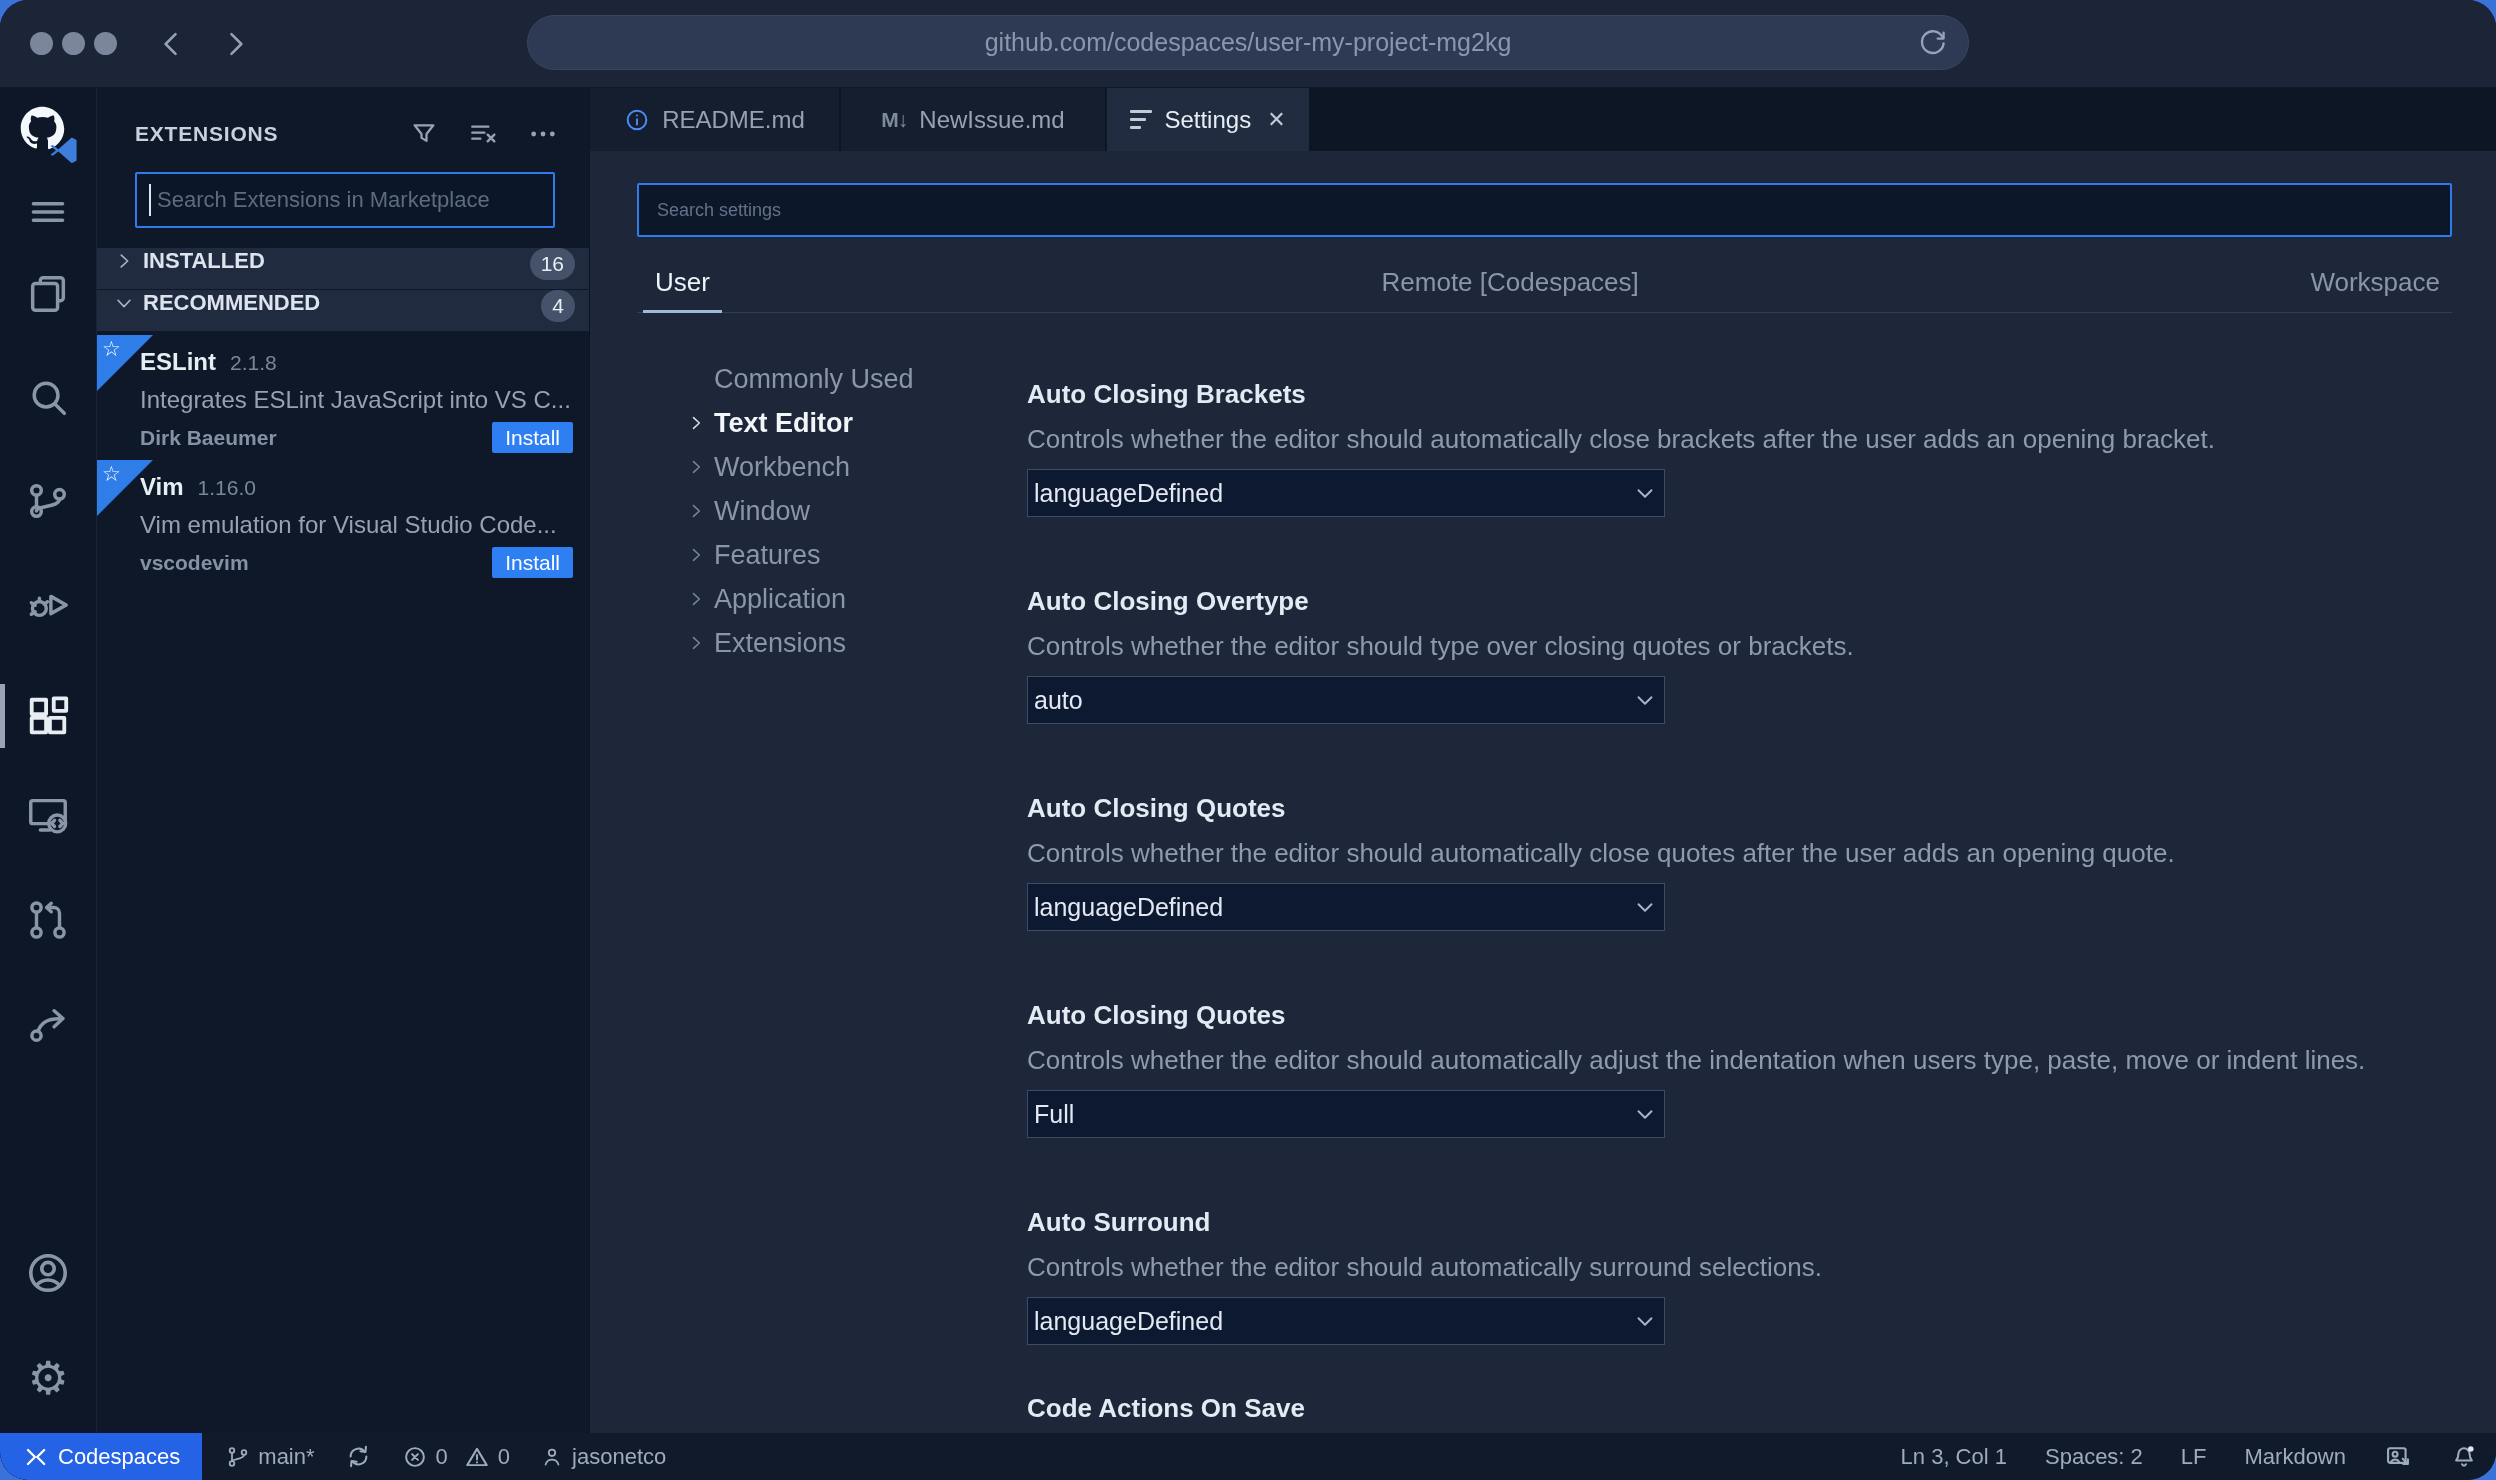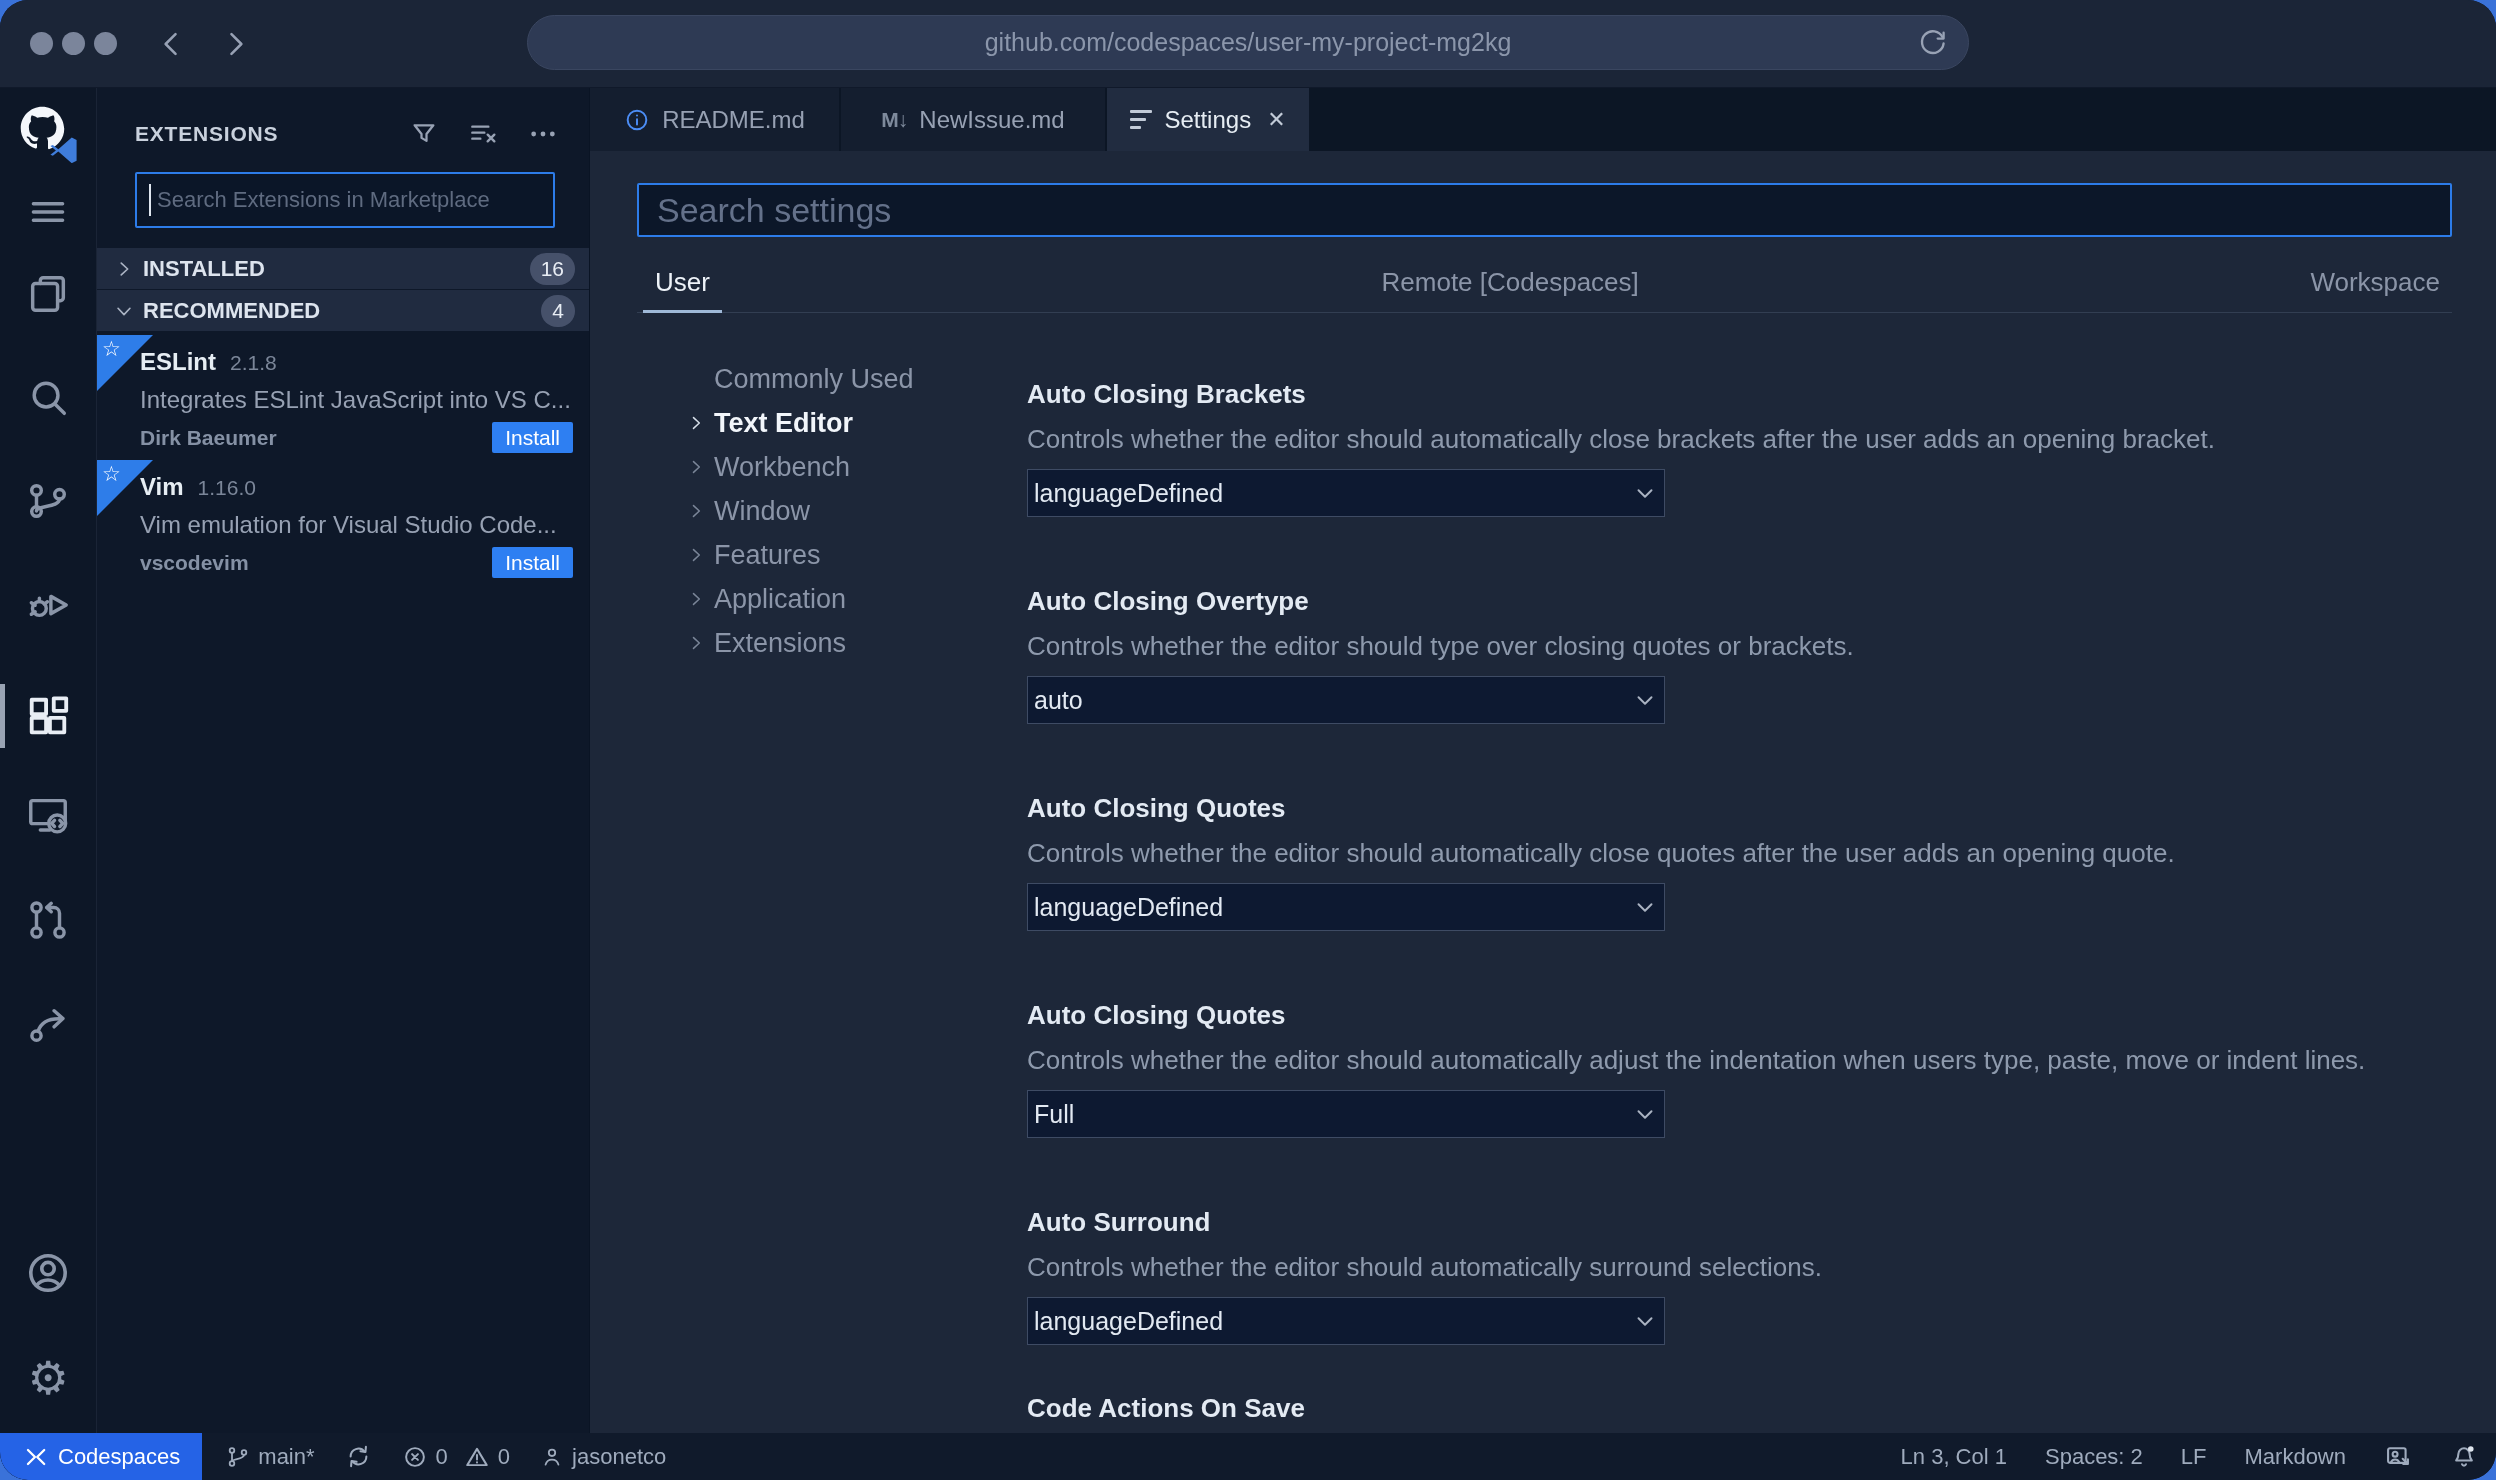--- a/index.html
+++ b/index.html
@@ -72,21 +72,21 @@
     width:100%; height:56px; background:#0b1628;
     border:2px solid #2d7ce9; border-radius:2px;
     color:#dfe6f0; font-size:22px; padding:0 14px 0 20px; outline:none;
     font-family:inherit;
   }
   .ext-search::placeholder { color:#5f6b80; }
   .caret { position:absolute; left:14px; top:12px; width:2px; height:32px; background:#dfe6f0; }
 
   .sections { margin-top:20px; }
   .section-row {
-    height:41px; background:#202b40; display:flex; align-items:center;
+    height:41px; background:#202b40; display:flex; align-items:flex-start;
     padding:0 14px 0 14px; margin-bottom:1px;
     font-size:22px; font-weight:700; color:#dde4ee;
   }
   .section-chevron { width:26px; height:26px; color:#aab3c3; margin-right:6px; display:flex; align-items:center; justify-content:center; }
   .count-badge {
     margin-left:auto; background:#46516a; color:#e8edf4;
     font-size:21px; font-weight:400; border-radius:17px;
     min-width:34px; height:32px; padding:0 11px;
     display:flex; align-items:center; justify-content:center;
   }
@@ -121,21 +121,21 @@
   .tab-close { font-size:22px; color:#c2cbd8; margin-left:4px; }
   .md-glyph { font-size:21px; font-weight:700; color:#7e8a9c; letter-spacing:-1px; }
   .sliders-icon { display:flex; flex-direction:column; gap:5px; }
   .sliders-icon i { display:block; height:3px; background:#c2cbd8; border-radius:1px; }
   .sliders-icon i:nth-child(1){ width:22px; } .sliders-icon i:nth-child(2){ width:16px; } .sliders-icon i:nth-child(3){ width:11px; }
 
   .settings-pane { flex:1 1 auto; overflow:hidden; padding:0 44px 0 47px; display:flex; flex-direction:column; }
   .settings-search {
     margin-top:32px; height:57px; width:100%;
     background:#0c1729; border:2px solid #2d7ce9; border-radius:2px;
-    color:#dfe6f0; font-size:34px; padding:0 18px; outline:none; font-family:inherit;
+    color:#dfe6f0; font-size:18px; padding:0 18px; outline:none; font-family:inherit;
   }
   .settings-search::placeholder { color:#64718a; }
   .scope-row {
     margin-top:30px; display:flex; gap:14px;
     border-bottom:1px solid #323e52; padding-left:6px;justify-content:space-between;
   }
   .scope { position:relative; font-size:26px; color:#8b95a8; padding:0 12px 14px 12px; }
   .scope.active { color:#eef3f9; }
   .scope.active::after { content:""; position:absolute; left:0; right:0; bottom:-1px; height:3px; background:#9fb9d8; }
 

